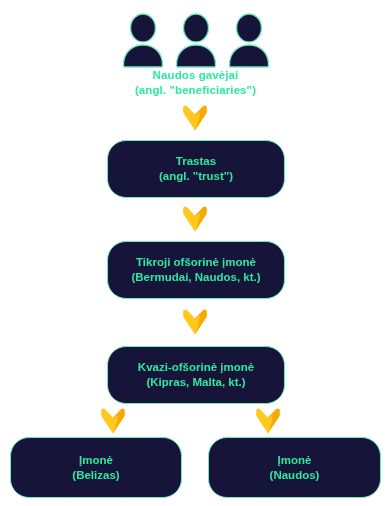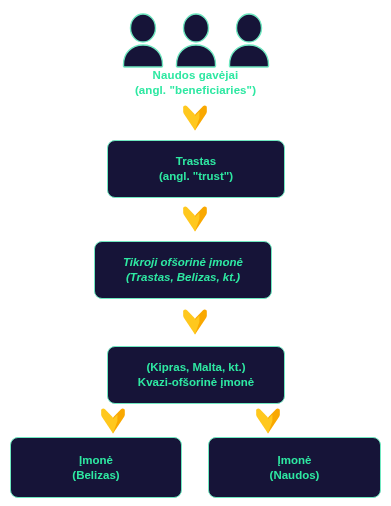--- a/index.html
+++ b/index.html
@@ -60,35 +60,35 @@
     height: 26px;
   }
   .arrow svg { display: block; }
 
   
   .node {
     position: absolute;
     box-sizing: border-box;
     background: #161438;
     border: 1.5px solid #6fe8c0;
-    border-radius: 8px;
+    border-radius: 19px;
     display: flex;
     flex-direction: column;
     align-items: center;
     justify-content: center;
     color: #2ee8a2;
     font-size: 11.5px;
     font-weight: bold;
     line-height: 15px;
     text-align: left;
   }
   .node .ln { display: block; white-space: nowrap; }
 
   .n-trust     { left: 107px; top: 140px; width: 178px; height: 58px; }
-  .n-offshore  { left: 94px; top: 241px; width: 178px; height: 58px; font-style: italic; }
+  .n-offshore  { left: 107px; top: 241px; width: 178px; height: 58px; }
   .n-quasi     { left: 107px; top: 346px; width: 178px; height: 58px; }
   .n-lt        { left: 10px;  top: 437px; width: 172px; height: 61px; }
   .n-ee        { left: 208px; top: 437px; width: 173px; height: 61px; }
 
   .a-1 { left: 181px; top: 105px; }
   .a-2 { left: 181px; top: 206px; }
   .a-3 { left: 181px; top: 309px; }
   .a-4 { left: 99px;  top: 408px; }
   .a-5 { left: 254px; top: 408px; }
 </style>
@@ -143,34 +143,34 @@
   <div class="arrow a-2">
     <svg width="28" height="26" viewBox="0 0 28 26" aria-hidden="true">
       <path d="M2.2 2.4 C2.2 0.6 4.6 -0.2 6.0 1.2 L14 9.6 L14 25.4 L3.0 9.0 C2.4 8.1 2.2 7.2 2.2 6.2 Z" fill="#ffc81e"></path>
       <path d="M25.8 2.4 C25.8 0.6 23.4 -0.2 22.0 1.2 L14 9.6 L14 25.4 L25.0 9.0 C25.6 8.1 25.8 7.2 25.8 6.2 Z" fill="#f9a800"></path>
       <path d="M9.6 6.4 L14 11.0 L18.4 6.4 L18.4 13.0 L14 25.4 L9.6 13.0 Z" fill="#ffc81e"></path>
     </svg>
   </div>
 
   <div class="node n-offshore">
     <span class="ln">Tikroji ofšorinė įmonė</span>
-    <span class="ln">(Trastas, Belizas, kt.)</span>
+    <span class="ln">(Bermudai, Naudos, kt.)</span>
   </div>
 
   <div class="arrow a-3">
     <svg width="28" height="26" viewBox="0 0 28 26" aria-hidden="true">
       <path d="M2.2 2.4 C2.2 0.6 4.6 -0.2 6.0 1.2 L14 9.6 L14 25.4 L3.0 9.0 C2.4 8.1 2.2 7.2 2.2 6.2 Z" fill="#ffc81e"></path>
       <path d="M25.8 2.4 C25.8 0.6 23.4 -0.2 22.0 1.2 L14 9.6 L14 25.4 L25.0 9.0 C25.6 8.1 25.8 7.2 25.8 6.2 Z" fill="#f9a800"></path>
       <path d="M9.6 6.4 L14 11.0 L18.4 6.4 L18.4 13.0 L14 25.4 L9.6 13.0 Z" fill="#ffc81e"></path>
     </svg>
   </div>
 
   <div class="node n-quasi">
+    <span class="ln">Kvazi-ofšorinė įmonė</span>
     <span class="ln">(Kipras, Malta, kt.)</span>
-    <span class="ln">Kvazi-ofšorinė įmonė</span>
   </div>
 
   <div class="arrow a-4">
     <svg width="28" height="26" viewBox="0 0 28 26" aria-hidden="true">
       <path d="M2.2 2.4 C2.2 0.6 4.6 -0.2 6.0 1.2 L14 9.6 L14 25.4 L3.0 9.0 C2.4 8.1 2.2 7.2 2.2 6.2 Z" fill="#ffc81e"></path>
       <path d="M25.8 2.4 C25.8 0.6 23.4 -0.2 22.0 1.2 L14 9.6 L14 25.4 L25.0 9.0 C25.6 8.1 25.8 7.2 25.8 6.2 Z" fill="#f9a800"></path>
       <path d="M9.6 6.4 L14 11.0 L18.4 6.4 L18.4 13.0 L14 25.4 L9.6 13.0 Z" fill="#ffc81e"></path>
     </svg>
   </div>
 

